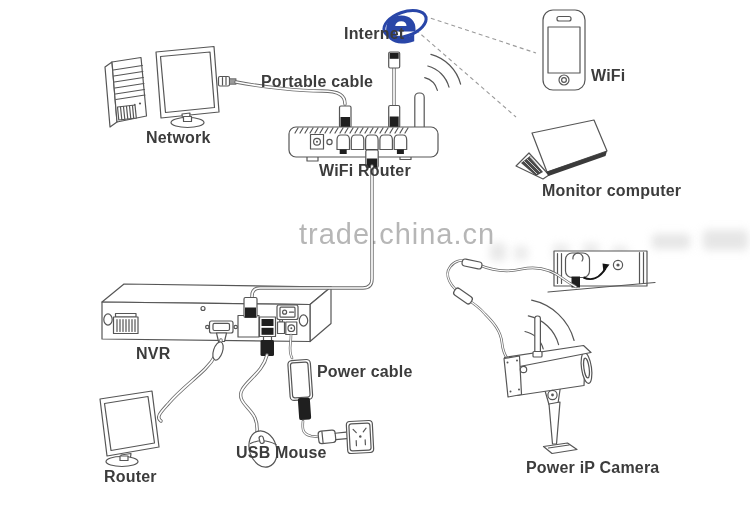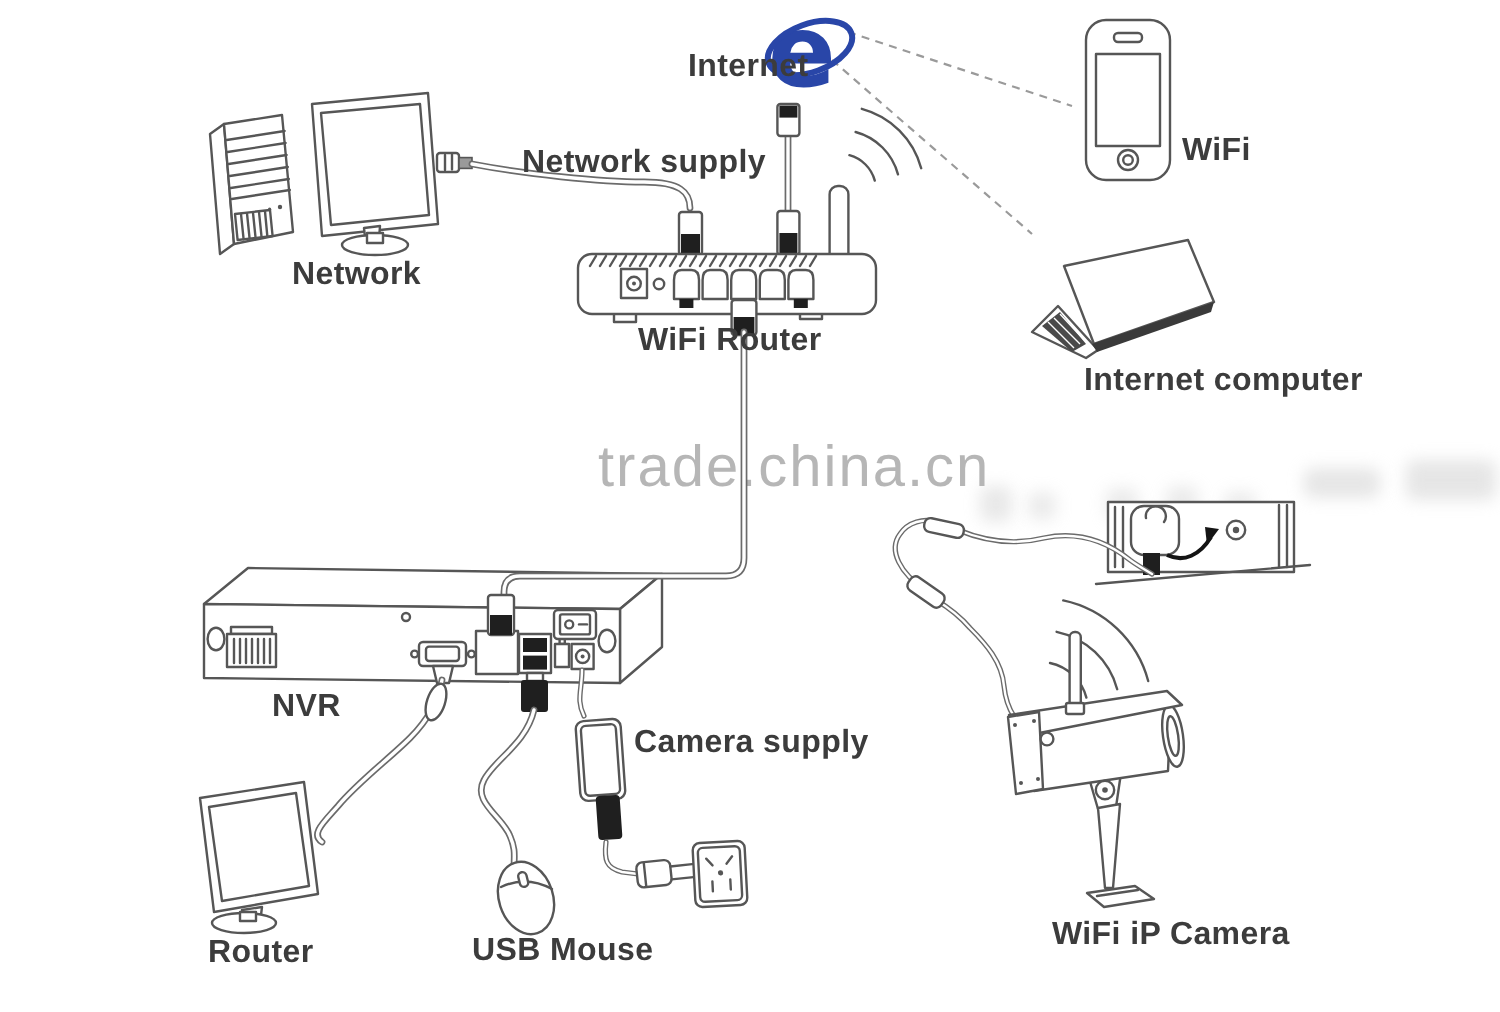--- a/index.html
+++ b/index.html
@@ -275,22 +275,22 @@
       <circle cx="510.5" cy="391.5" r="1" fill="#565656"></circle>
       <circle cx="519" cy="389.5" r="1" fill="#565656"></circle>
       <circle class="shp" cx="523.5" cy="369.5" r="3.2"></circle>
       <circle class="shp" cx="552.5" cy="395" r="4.6"></circle>
       <circle cx="552.5" cy="395" r="1.4" fill="#565656"></circle>
     </g>
   </svg>
 
   <div class="lbl" style="left:344px;top:25px">Internet</div>
   <div class="lbl" style="left:591px;top:67px">WiFi</div>
-  <div class="lbl" style="left:542px;top:182px">Internet computer</div>
+  <div class="lbl" style="left:542px;top:182px">Monitor computer</div>
   <div class="lbl" style="left:146px;top:129px">Network</div>
-  <div class="lbl" style="left:261px;top:73px">Network supply</div>
+  <div class="lbl" style="left:261px;top:73px">Portable cable</div>
   <div class="lbl" style="left:319px;top:162px">WiFi Router</div>
   <div class="lbl" style="left:136px;top:345px">NVR</div>
   <div class="lbl" style="left:104px;top:468px">Router</div>
-  <div class="lbl" style="left:236px;top:467px">USB Mouse</div>
-  <div class="lbl" style="left:317px;top:363px">Camera supply</div>
-  <div class="lbl" style="left:526px;top:459px">WiFi iP Camera</div>
+  <div class="lbl" style="left:236px;top:444px">USB Mouse</div>
+  <div class="lbl" style="left:317px;top:363px">Power cable</div>
+  <div class="lbl" style="left:526px;top:459px">Power iP Camera</div>
 </div>
 
 </body></html>

